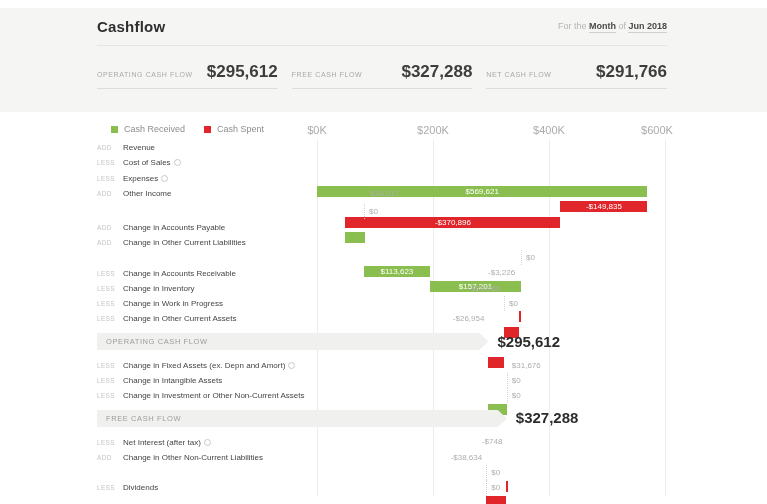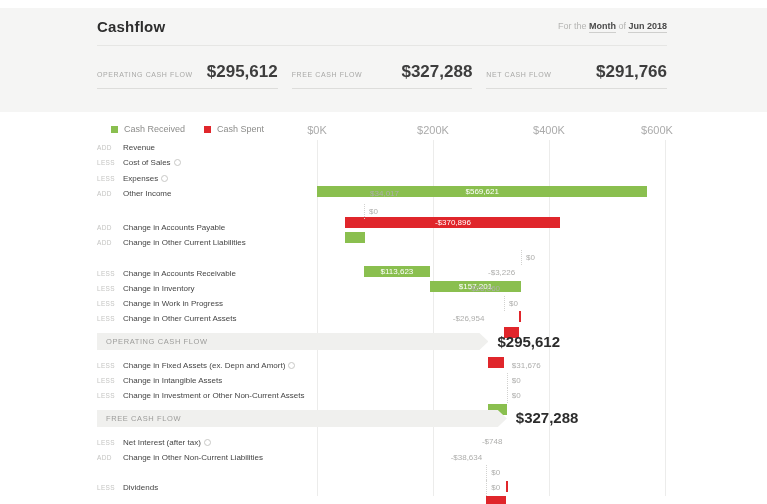--- a/index.html
+++ b/index.html
@@ -124,20 +124,25 @@
           <span class="row-label">Revenue</span>
           <div class="plot">
             <div class="bar received" style="left: 0px; width: 330.38px;">
               <span class="bar-value-inside">$569,621</span>
             </div>
           </div>
         </div>
         <div class="row">
           <span class="row-prefix">LESS</span>
           <span class="row-label">Cost of Sales<span class="info"></span></span>
+          <div class="plot">
+            <div class="bar spent" style="left: 243.476px; width: 86.9043px;">
+              <span class="bar-value-inside">-$149,835</span>
+            </div>
+          </div>
         </div>
         <div class="row">
           <span class="row-prefix">LESS</span>
           <span class="row-label">Expenses<span class="info"></span></span>
           <div class="plot">
             <div class="bar spent" style="left: 28.3562px; width: 215.12px;">
               <span class="bar-value-inside">-$370,896</span>
             </div>
           </div>
         </div>

